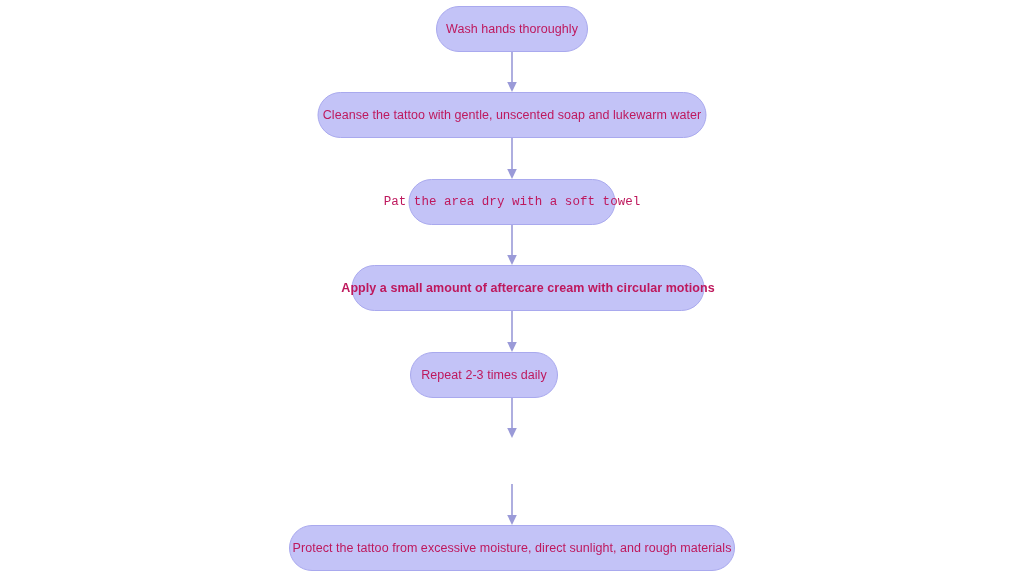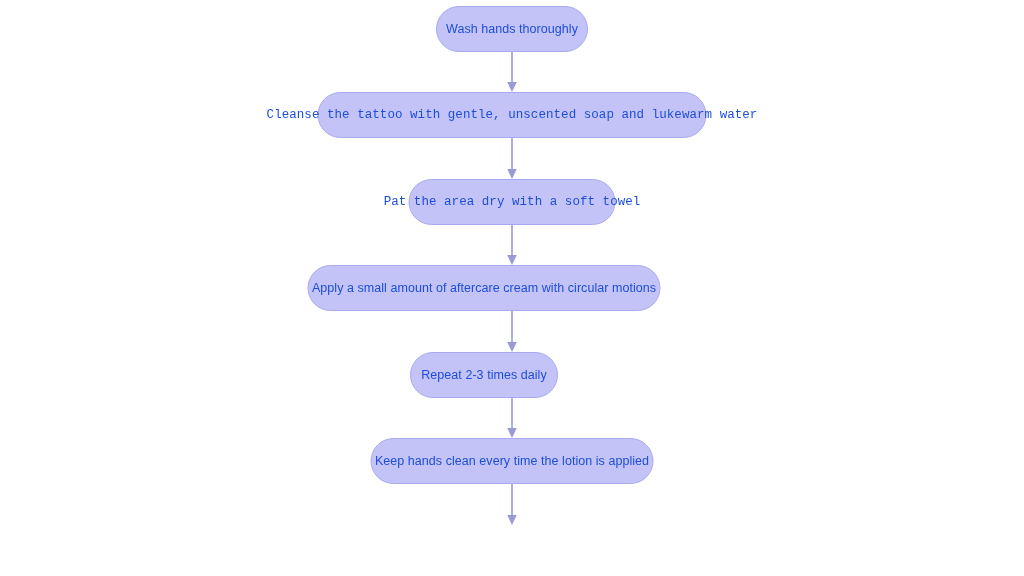--- a/index.html
+++ b/index.html
@@ -30,21 +30,21 @@
     border-radius: 23px;
     display: flex;
     align-items: center;
     justify-content: center;
     padding: 0 18px;
   }
 
   .node-label {
     font-size: 12.5px;
     line-height: 14px;
-    color: #1d4ed8;
+    color: #be185d;
     white-space: nowrap;
     letter-spacing: 0.05px;
   }
 
   .connector {
     position: absolute;
     transform: translateX(-50%);
     width: 16px;
     pointer-events: none;
   }
@@ -62,21 +62,21 @@
     <span class="node-label">Wash hands thoroughly</span>
   </div>
 
   <div class="connector" style="left:512px; top:52px; height:40px;">
     <svg width="16" height="40" viewBox="0 0 16 40">
       <line x1="8" y1="0" x2="8" y2="31" stroke="#9a9ad8" stroke-width="1.6"></line>
       <polygon points="8,40 3.2,30 12.8,30" fill="#9a9ad8"></polygon>
     </svg>
   </div>
 
-  <div class="node" style="left:512px; top:92px; width:389px;font-family:Liberation Mono, monospace;">
+  <div class="node" style="left:512px; top:92px; width:389px;">
     <span class="node-label">Cleanse the tattoo with gentle, unscented soap and lukewarm water</span>
   </div>
 
   <div class="connector" style="left:512px; top:138px; height:41px;">
     <svg width="16" height="41" viewBox="0 0 16 41">
       <line x1="8" y1="0" x2="8" y2="32" stroke="#9a9ad8" stroke-width="1.6"></line>
       <polygon points="8,41 3.2,31 12.8,31" fill="#9a9ad8"></polygon>
     </svg>
   </div>
 
@@ -84,21 +84,21 @@
     <span class="node-label">Pat the area dry with a soft towel</span>
   </div>
 
   <div class="connector" style="left:512px; top:225px; height:40px;">
     <svg width="16" height="40" viewBox="0 0 16 40">
       <line x1="8" y1="0" x2="8" y2="31" stroke="#9a9ad8" stroke-width="1.6"></line>
       <polygon points="8,40 3.2,30 12.8,30" fill="#9a9ad8"></polygon>
     </svg>
   </div>
 
-  <div class="node" style="left:484px; top:265px; width:353px;">
+  <div class="node" style="left:528px; top:265px; width:353px;font-weight:bold;">
     <span class="node-label">Apply a small amount of aftercare cream with circular motions</span>
   </div>
 
   <div class="connector" style="left:512px; top:311px; height:41px;">
     <svg width="16" height="41" viewBox="0 0 16 41">
       <line x1="8" y1="0" x2="8" y2="32" stroke="#9a9ad8" stroke-width="1.6"></line>
       <polygon points="8,41 3.2,31 12.8,31" fill="#9a9ad8"></polygon>
     </svg>
   </div>
 
@@ -106,25 +106,25 @@
     <span class="node-label">Repeat 2-3 times daily</span>
   </div>
 
   <div class="connector" style="left:512px; top:398px; height:40px;">
     <svg width="16" height="40" viewBox="0 0 16 40">
       <line x1="8" y1="0" x2="8" y2="31" stroke="#9a9ad8" stroke-width="1.6"></line>
       <polygon points="8,40 3.2,30 12.8,30" fill="#9a9ad8"></polygon>
     </svg>
   </div>
 
-  <div class="node" style="left:512px; top:438px; width:283px;">
-    <span class="node-label">Keep hands clean every time the lotion is applied</span>
-  </div>
 
   <div class="connector" style="left:512px; top:484px; height:41px;">
     <svg width="16" height="41" viewBox="0 0 16 41">
       <line x1="8" y1="0" x2="8" y2="32" stroke="#9a9ad8" stroke-width="1.6"></line>
       <polygon points="8,41 3.2,31 12.8,31" fill="#9a9ad8"></polygon>
     </svg>
   </div>
 
+  <div class="node" style="left:512px; top:525px; width:446px;">
+    <span class="node-label">Protect the tattoo from excessive moisture, direct sunlight, and rough materials</span>
+  </div>
 
 </div>
 
 </body></html>

